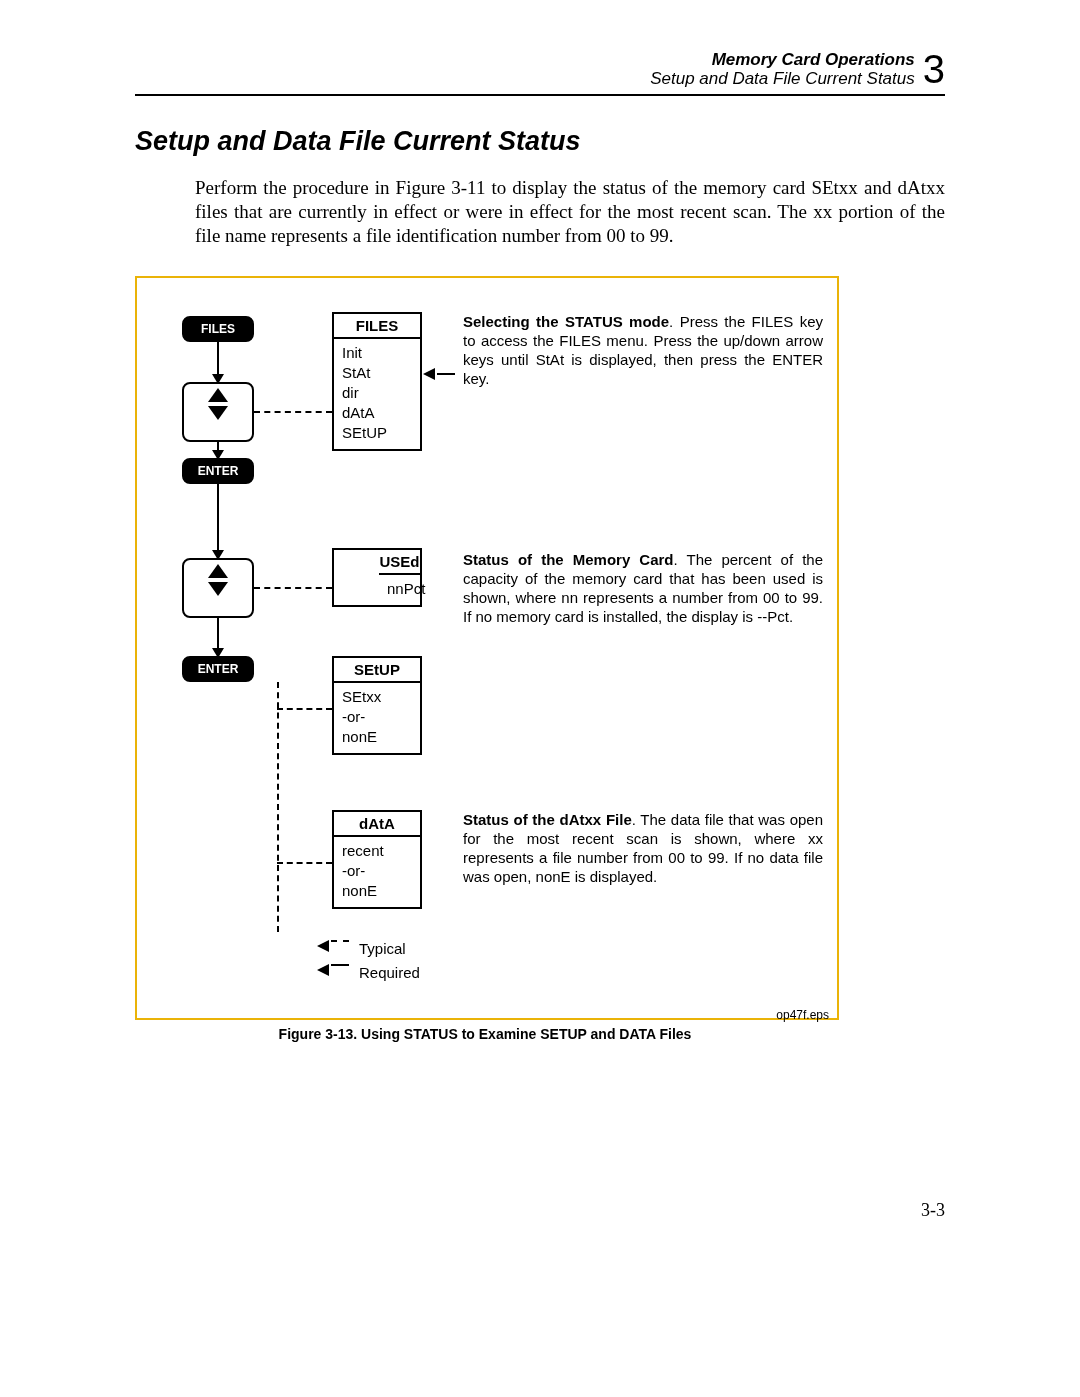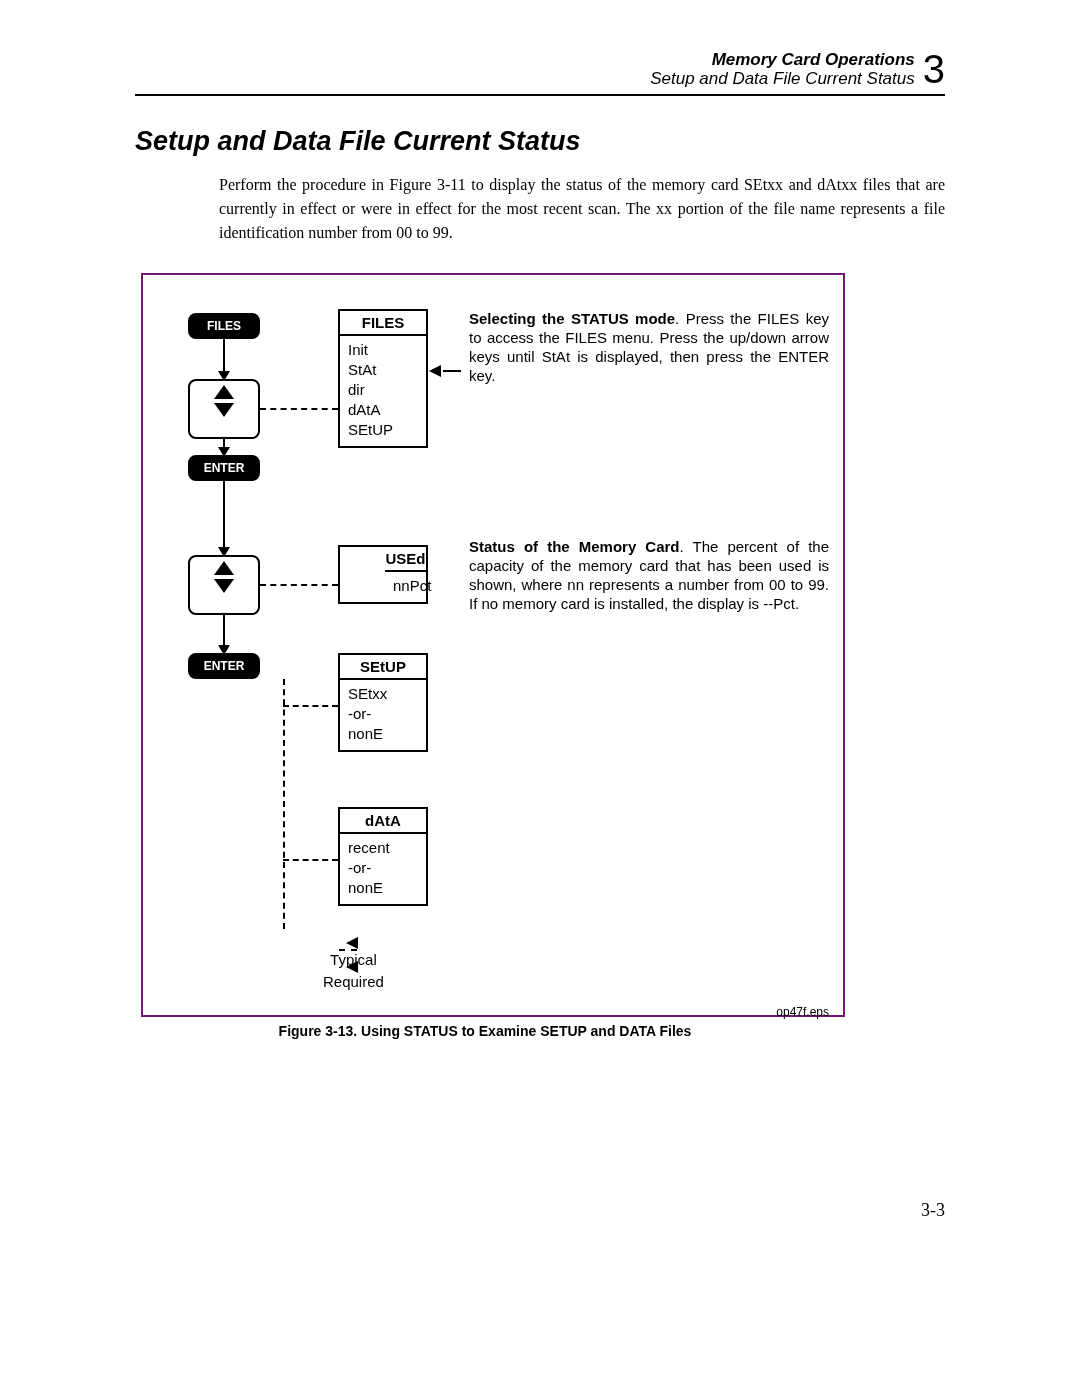--- a/index.html
+++ b/index.html
@@ -59,32 +59,32 @@
     margin: 6px 0 30px 0;
   }
   .section-title {
     font-family: Arial, Helvetica, sans-serif;
     font-weight: bold;
     font-style: italic;
     font-size: 27px;
     margin: 0 0 8px 0;
   }
   .intro {
-    font-size: 16px;
+    font-size: 19px;
     line-height: 24px;
-    margin-left: 84px;
+    margin-left: 60px;
     margin-bottom: 28px;
     text-align: justify;
   }
   .figbox {
-    border: 2px solid #701a75;
+    border: 2px solid #eab308;
     width: 700px;
     height: 740px;
     position: relative;
-    margin-left: 6px;
+    margin-left: 0px;
   }
   .caption-row {
     width: 700px;
     position: relative;
     margin-top: 6px;
   }
   .epslabel {
     position: absolute;
     right: 6px;
     top: -18px;
@@ -161,30 +161,30 @@
     position: absolute;
     font-family: Arial, Helvetica, sans-serif;
     font-size: 15px;
     line-height: 19px;
     left: 326px;
     width: 360px;
     text-align: justify;
   }
   .desc b { font-weight: bold; }
   .desc1 { top: 34px; }
-  .desc2 { top: 262px; }
+  .desc2 { top: 272px; }
   .desc3 { top: 378px; }
   .desc4 { top: 532px; }
 
   .legend {
     position: absolute;
     left: 180px; top: 662px;
     font-family: Arial, Helvetica, sans-serif; font-size: 15px;
   }
-  .legend-row { height: 24px; display: flex; align-items: center; flex-direction: column; }
+  .legend-row { height: 24px; display: flex; align-items: flex-start; }
   .arrow-solid {
     width: 0; height: 0;
     border-top: 6px solid transparent;
     border-bottom: 6px solid transparent;
     border-right: 12px solid #000;
     margin-right: 2px;
   }
   .arrow-tail-solid { width: 18px; height: 2px; background:#000; margin-right: 10px;}
   .arrow-tail-dash {
     width: 18px; height: 0;
@@ -319,20 +319,23 @@
         <div>nonE</div>
       </div>
     </div>
 
     <div class="desc desc1">
       <b>Selecting the STATUS mode</b><span>.  Press the FILES key to access the FILES menu.  Press the up/down arrow keys until StAt is displayed, then press the ENTER key.</span>
     </div>
     <div class="desc desc2">
       <b>Status of the Memory Card</b><span>.  The percent of the capacity of the memory card that has been used is shown, where nn represents a number from 00 to 99.  If no memory card is installed, the display is --Pct.</span>
     </div>
+    <div class="desc desc4">
+      <b>Status of the dAtxx File</b><span>.  The data file that was open for the most recent scan is shown, where xx represents a file number from 00 to 99.  If no data file was open, nonE is displayed.</span>
+    </div>
 
     <div class="legend">
       <div class="legend-row">
         <div class="arrow-solid"></div>
         <div class="arrow-tail-dash"></div>
         <span>Typical</span>
       </div>
       <div class="legend-row">
         <div class="arrow-solid"></div>
         <div class="arrow-tail-solid"></div>

